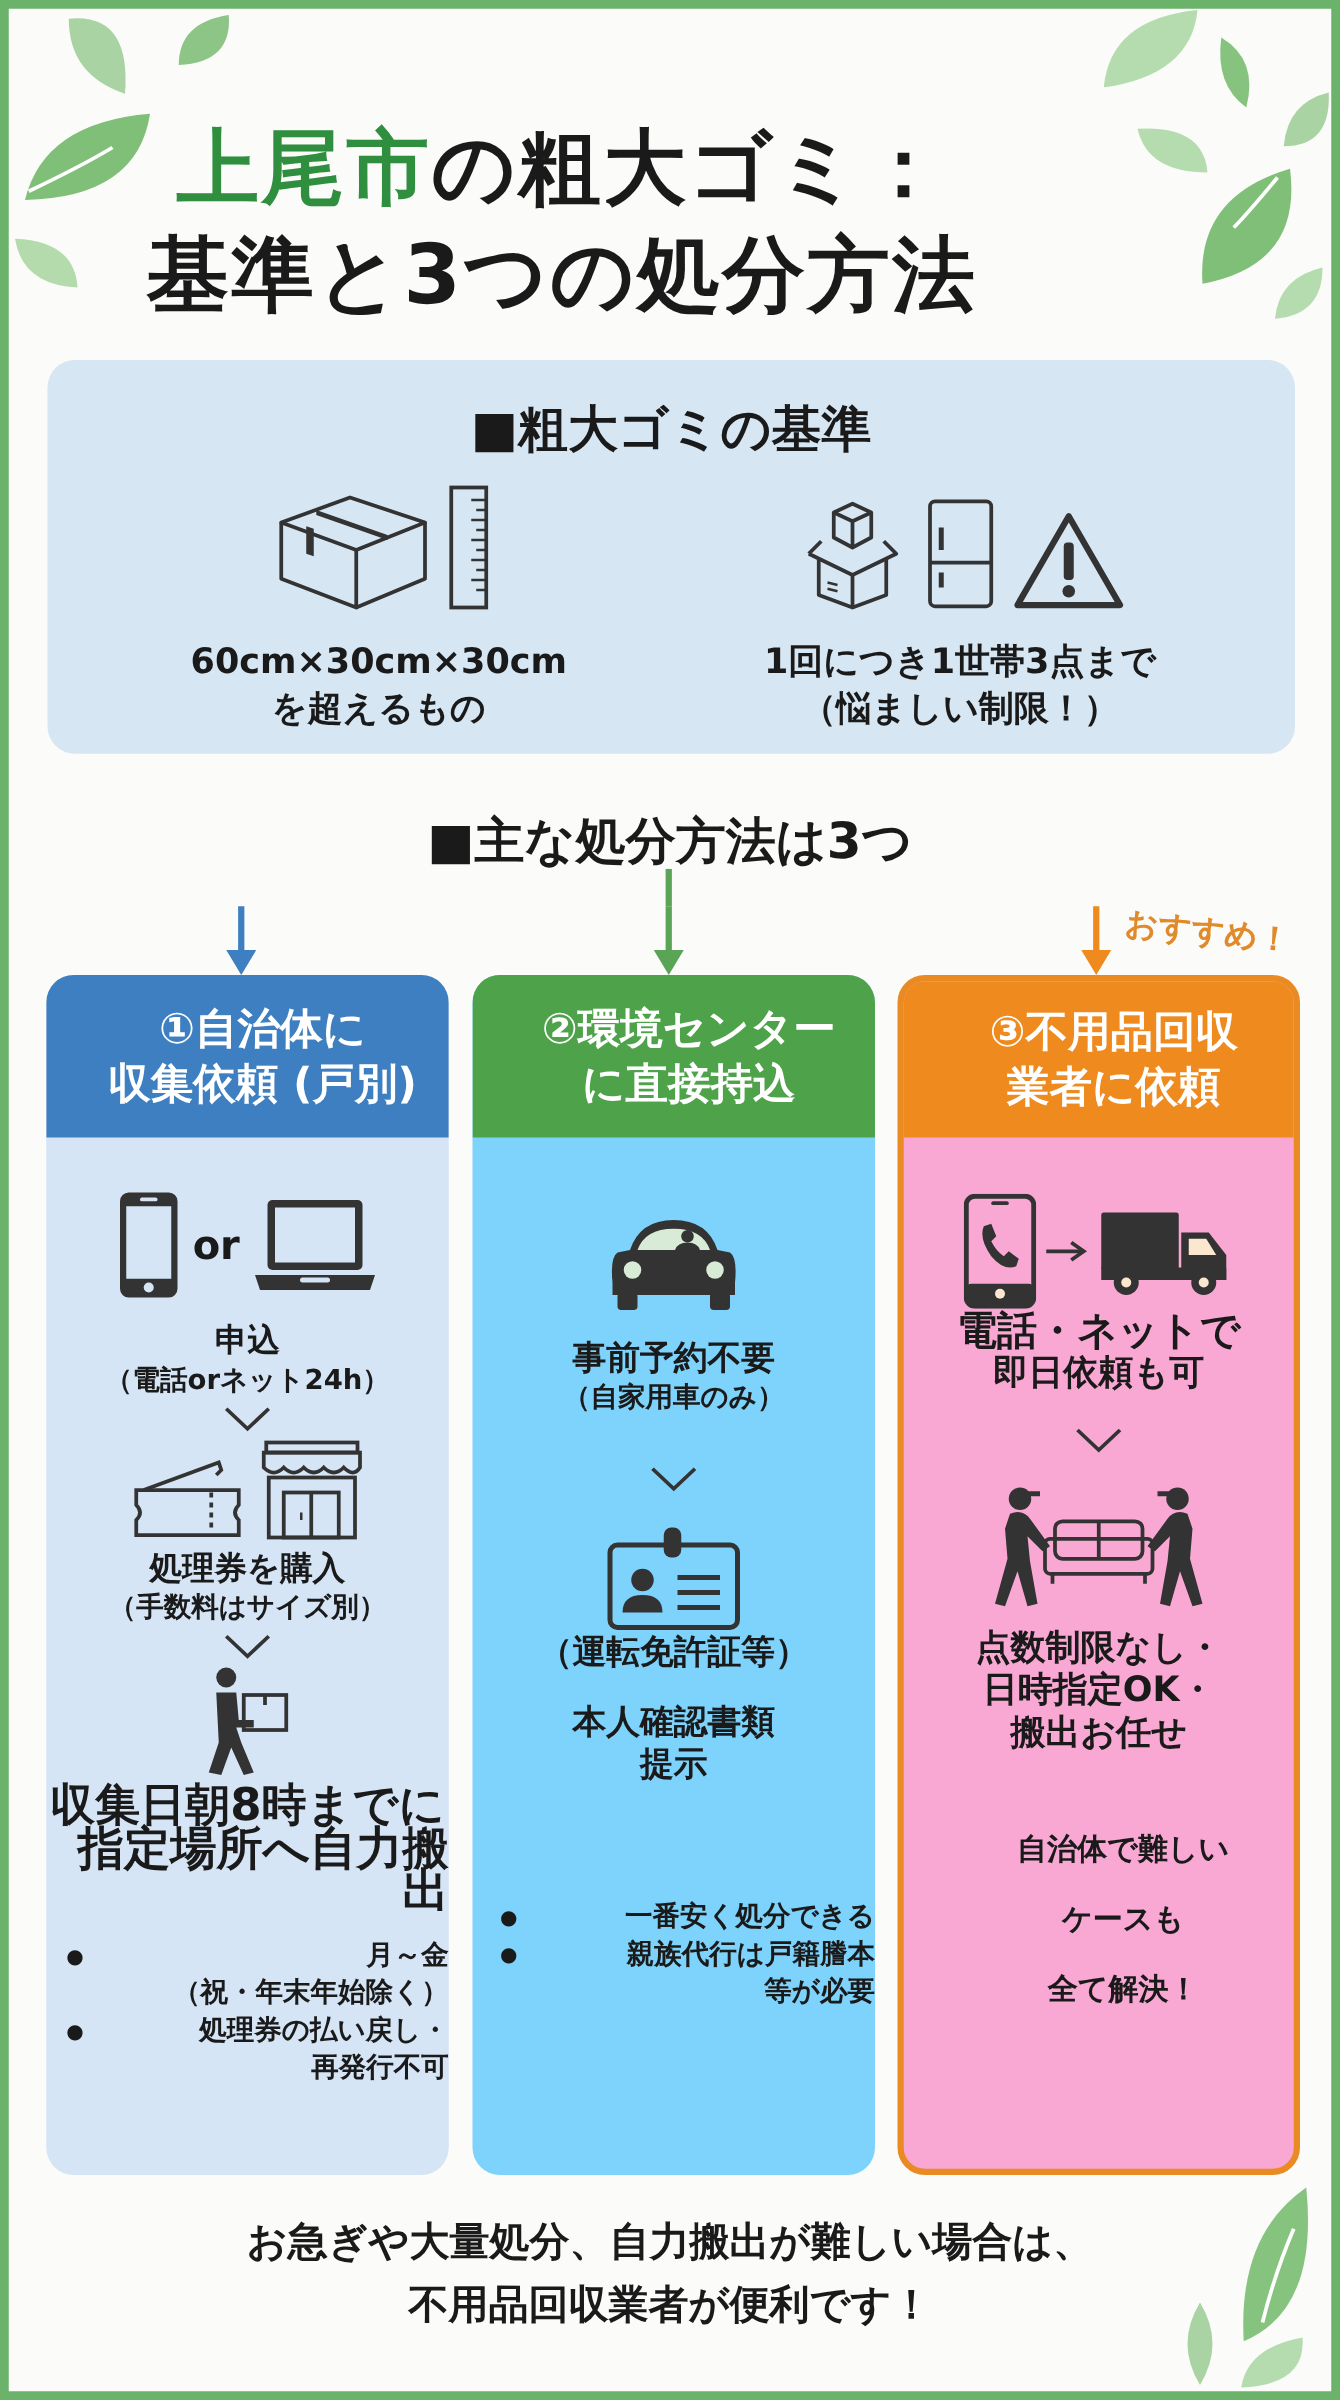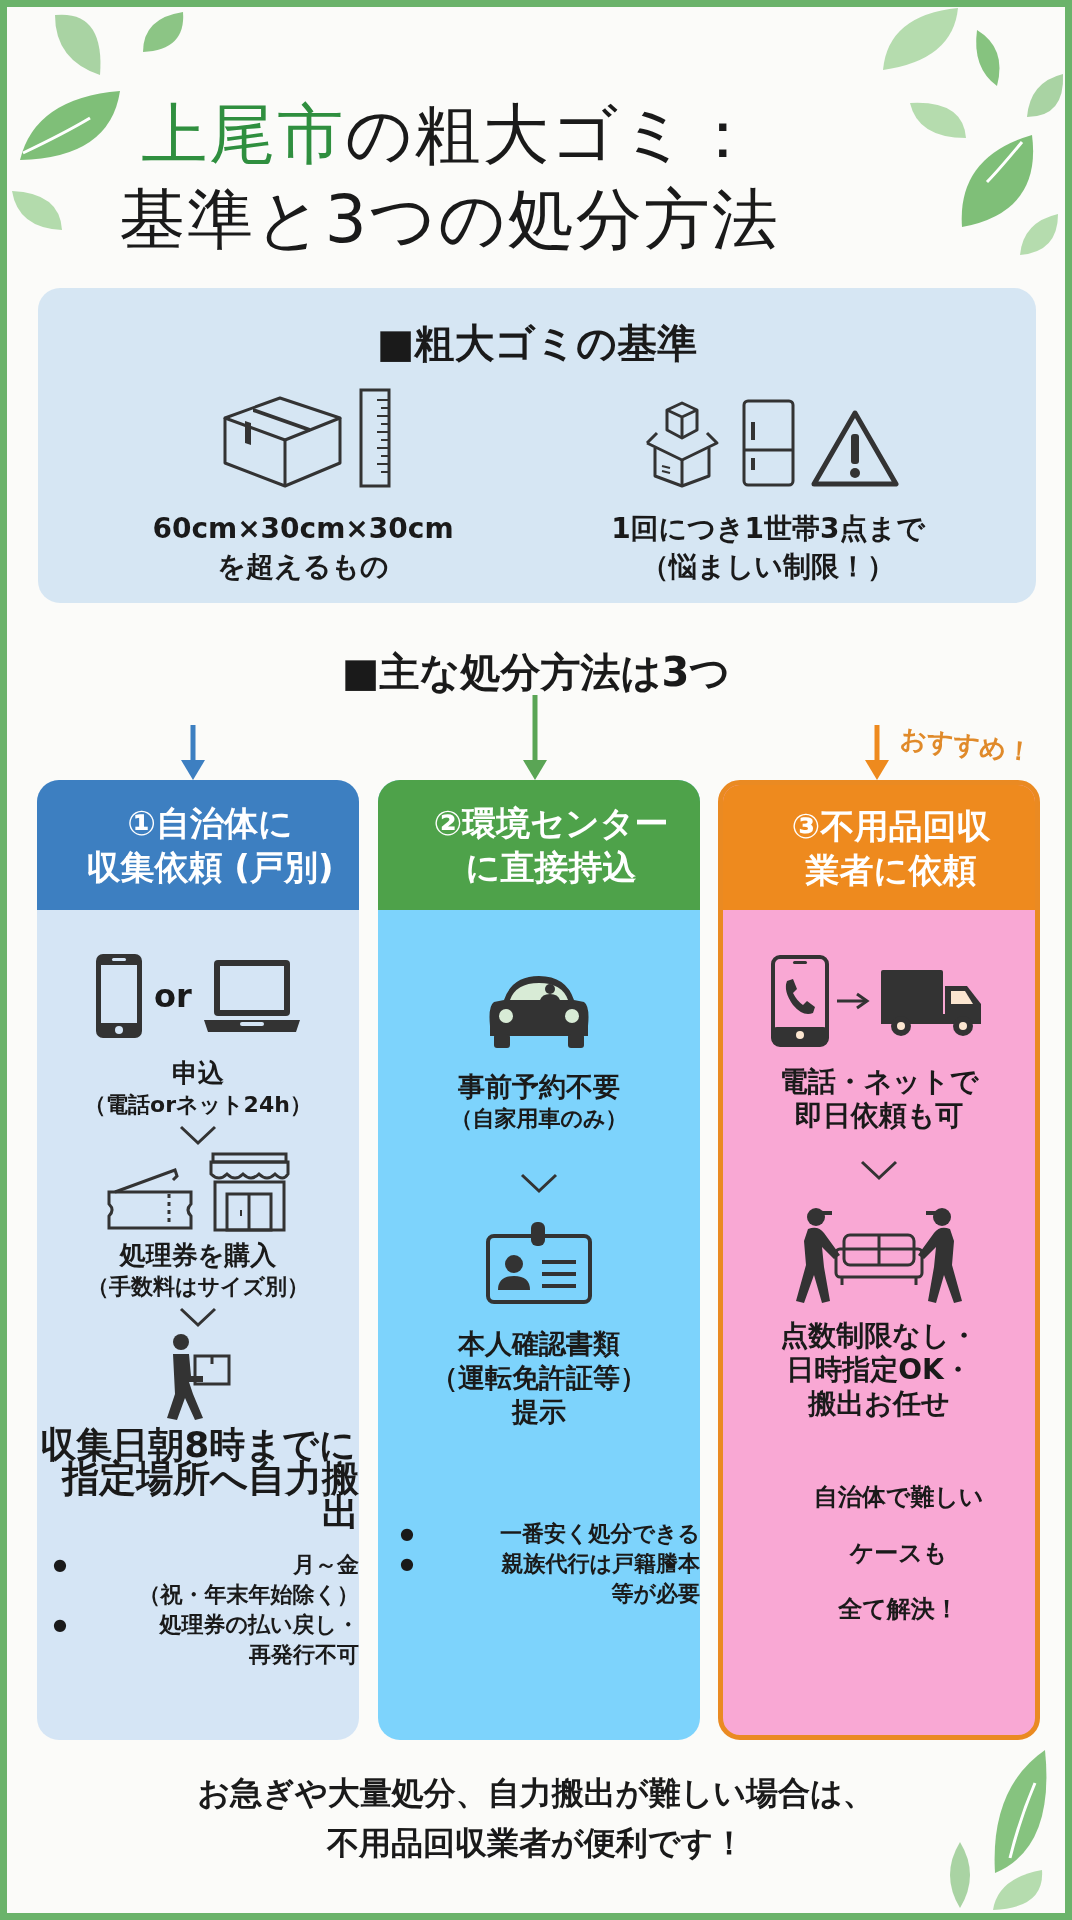--- a/index.html
+++ b/index.html
@@ -11,21 +11,21 @@
     position: relative;
   }
   .frame {
     position: absolute; left: 0; top: 0; width: 1072px; height: 1920px;
     border: 7px solid #6bb36b;
     background: #fbfbf9;
   }
   .leaf { position: absolute; }
   .title {
     position: absolute; left: 0; width: 899px; text-align: center;
-    font-weight: normal; letter-spacing: 2px;
+    font-weight: bold; letter-spacing: 2px;
   }
   .title-1 { top: 95px; font-size: 66px; line-height: 80px; }
   .title-1 .green { color: #2f8f3f; }
   .title-2 { top: 180px; font-size: 66px; line-height: 80px; }
 
   .criteria {
     position: absolute; left: 38px; top: 288px; width: 998px; height: 315px;
     background: #d6e6f3; border-radius: 22px;
   }
   .criteria-heading {
@@ -300,22 +300,22 @@
       </svg>
     <svg width="110" height="85" viewBox="0 0 110 85" style="display:block;margin:26px auto 0;">
       <rect x="4" y="16" width="102" height="66" rx="6" fill="none" stroke="#333" stroke-width="4"></rect>
       <rect x="47" y="2" width="14" height="24" rx="6" fill="#333"></rect>
       <circle cx="30" cy="44" r="9" fill="#333"></circle>
       <path d="M14 70 Q14 56 30 56 Q46 56 46 70 Z" fill="#333"></path>
       <line x1="58" y1="42" x2="92" y2="42" stroke="#333" stroke-width="4"></line>
       <line x1="58" y1="54" x2="92" y2="54" stroke="#333" stroke-width="4"></line>
       <line x1="58" y1="66" x2="92" y2="66" stroke="#333" stroke-width="4"></line>
     </svg>
+    <div class="step-label" style="font-size:27px;">（運転免許証等）</div>
     <div class="step-label" style="margin-top:22px;font-size:27px;">本人確認書類</div>
-    <div class="step-label" style="font-size:27px;">（運転免許証等）</div>
     <div class="step-label" style="font-size:27px;">提示</div>
     <ul class="bullets" style="margin:90px 0 0 18px;">
       <li><span>一番安く処分できる</span></li>
       <li><span>親族代行は戸籍謄本</span><br><span>等が必要</span></li>
     </ul>
   </div>
 </div>
 
 <div class="col c3">
   <div class="col-head">
@@ -339,21 +339,21 @@
         <rect x="4" y="6" width="62" height="46" rx="2" fill="#333"></rect>
         <path d="M68 22 L90 22 L104 40 L104 60 L68 60 Z" fill="#333"></path>
         <path d="M74 27 L88 27 L96 40 L74 40Z" fill="#fbe6d0"></path>
         <rect x="4" y="50" width="100" height="10" fill="#333"></rect>
         <circle cx="24" cy="62" r="10" fill="#333"></circle>
           <circle cx="24" cy="62" r="4" fill="#fbe6d0"></circle>
         <circle cx="86" cy="62" r="10" fill="#333"></circle>
           <circle cx="86" cy="62" r="4" fill="#fbe6d0"></circle>
       </svg>
     </div>
-    <div class="step-label" style="margin-top:18px;font-size:28px;">電話・ネットで</div>
+    <div class="step-label" style="font-size:32px;">電話・ネットで</div>
     <div class="step-label" style="font-size:28px;">即日依頼も可</div>
     <svg class="chev" width="40" height="22" viewBox="0 0 40 22" style="margin-top:26px;">
         <polyline points="3,3 20,19 37,3" fill="none" stroke="#333" stroke-width="3"></polyline>
       </svg>
     <svg width="170" height="100" viewBox="0 0 170 100" style="display:block;margin:24px auto 0;">
       <circle cx="22" cy="12" r="9" fill="#333"></circle>
         <path d="M18 6 L38 6 L38 10 L18 10Z" fill="#333"></path>
       <path d="M14 24 Q24 20 30 28 L46 50 L40 54 L28 42 L30 62 L36 96 L28 98 L20 70 L10 98 L2 96 L12 60 L10 36 Z" fill="#333"></path>
       <circle cx="148" cy="12" r="9" fill="#333"></circle>
         <path d="M132 6 L152 6 L152 10 L132 10Z" fill="#333"></path>

